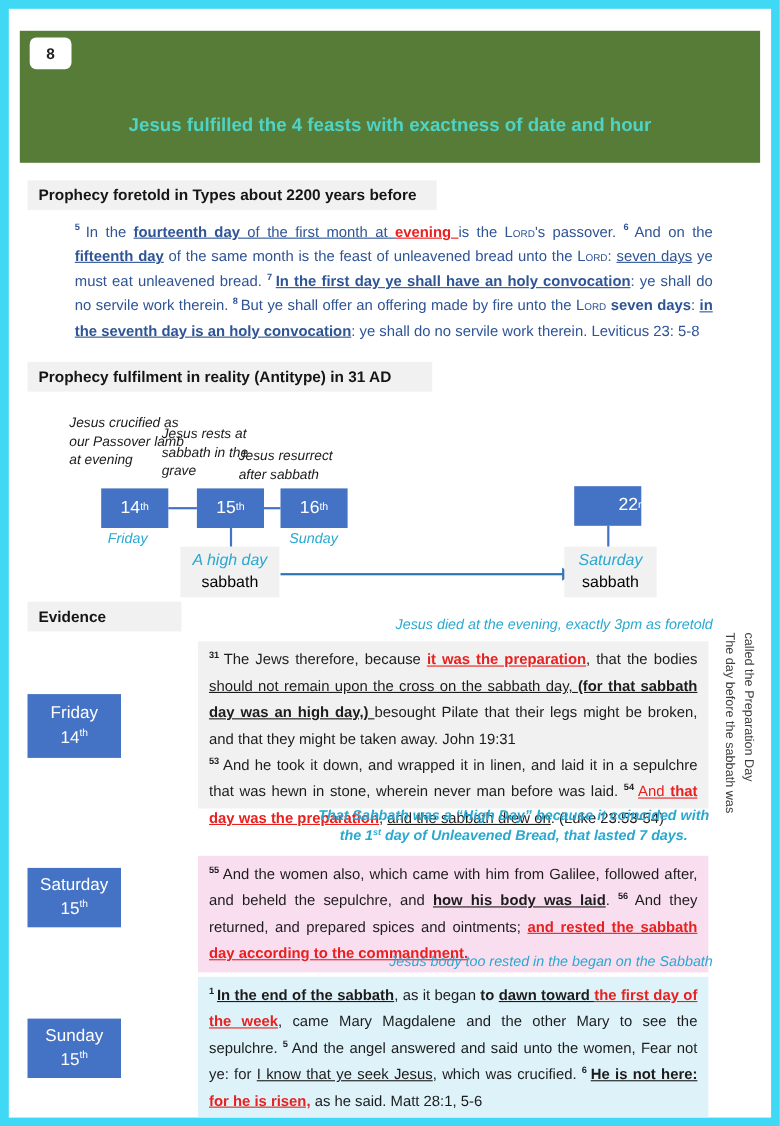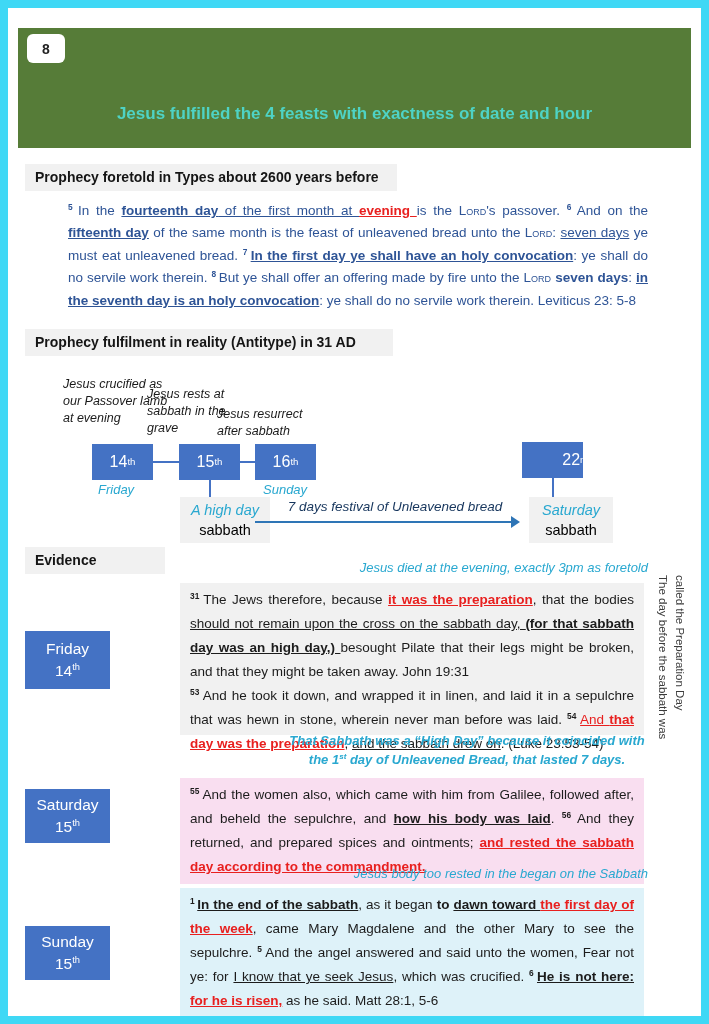--- a/index.html
+++ b/index.html
@@ -55,21 +55,21 @@
   .date-box{position:absolute;width:61px;height:36px;background:var(--boxblue);color:#fff;
       font-size:16px;display:flex;align-items:center;justify-content:center;}
   .d14{left:67px;top:76px;} .d15{left:154px;top:76px;} .d16{left:230px;top:76px;} .d22{left:497px;top:74px;padding-left:48px;}
   .tl-conn{position:absolute;height:2px;background:var(--boxblue);top:93px;}
   .c1{left:128px;width:26px;} .c2{left:215px;width:15px;}
   .vline{position:absolute;width:2px;background:var(--boxblue);}
   .v15{left:184px;top:112px;height:17px;} .v22{left:527px;top:110px;height:19px;}
   .wk-label{position:absolute;font-style:italic;font-size:13px;color:var(--notecyan);}
   .wk-fri{left:73px;top:114px;} .wk-sun{left:238px;top:114px;}
   .gray-label{position:absolute;background:var(--graybox);text-align:center;
-      font-size:14.5px;padding:3px 8px;line-height:20px;margin-left:16px;}
+      font-size:14.5px;padding:3px 8px;line-height:20px;}
   .gl-high{left:139px;top:129px;width:90px;} .gl-sat{left:488px;top:129px;width:84px;}
   .cyan-it{color:var(--notecyan);font-style:italic;}
   .arrow-label{position:absolute;left:240px;top:131px;width:260px;text-align:center;
       font-style:italic;font-size:13.5px;color:var(--navy);}
   .arrow-line{position:absolute;left:230px;top:153px;width:258px;height:2px;background:var(--arrowblue);}
   .arrow-head{position:absolute;left:486px;top:148px;width:0;height:0;
       border-left:9px solid var(--arrowblue);border-top:6px solid transparent;border-bottom:6px solid transparent;}
 
   
   .cy-note{font-style:italic;color:var(--notecyan);font-size:13px;line-height:1.45;}
@@ -91,21 +91,21 @@
 </head>
 <body>
 
 <div class="page">
 
   <div class="abs green-header">
     <div class="page-badge">8</div>
     <div class="sub-title">Jesus fulfilled the 4 feasts with exactness of date and hour</div>
   </div>
 
-  <div class="abs sec-head sec1">Prophecy foretold in Types about 2600 years before</div>
+  <div class="abs sec-head sec1">Prophecy foretold in Types about 2200 years before</div>
   <div class="abs passage lev"><span class="sup">5 </span><span>In the </span><span class="b u">fourteenth day</span><span class="u"> of the first month at </span><span class="b u r">evening </span><span>is the </span><span class="sc">Lord</span><span>'s passover. </span><span class="sup">6 </span><span>And on the </span><span class="b u">fifteenth day</span><span> of the same month is the feast of unleavened bread unto the </span><span class="sc">Lord</span><span>: </span><span class="u">seven days</span><span> ye must eat unleavened bread. </span><span class="sup">7 </span><span class="b u">In the first day ye shall have an holy convocation</span><span>: ye shall do no servile work therein. </span><span class="sup">8 </span><span>But ye shall offer an offering made by fire unto the </span><span class="sc">Lord</span><span> </span><span class="b">seven days</span><span>: </span><span class="b u">in the seventh day is an holy convocation</span><span>: ye shall do no servile work therein. Leviticus&nbsp;23: 5-8</span></div>
 
   <div class="abs sec-head sec2">Prophecy fulfilment in reality (Antitype) in 31 AD</div>
 
   <div class="abs timeline">
     <div class="tl-note n1">Jesus crucified as our Passover lamb at evening</div>
     <div class="tl-note n2">Jesus rests at sabbath in the grave</div>
     <div class="tl-note n3">Jesus resurrect after sabbath</div>
 
     <div class="tl-conn c1"></div>
@@ -132,21 +132,20 @@
     <div class="wk-label wk-sun">Sunday</div>
 
     <div class="vline v15"></div>
     <div class="vline v22"></div>
 
     <div class="gray-label gl-high">
       <div class="cyan-it">A high day</div>
       <div>sabbath</div>
     </div>
 
-    <div class="arrow-label">7 days festival of  Unleavened bread</div>
     <div class="arrow-line"></div>
     <div class="arrow-head"></div>
 
     <div class="gray-label gl-sat">
       <div class="cyan-it">Saturday</div>
       <div>sabbath</div>
     </div>
   </div>
 
   <div class="abs sec-head sec-evidence">Evidence</div>

